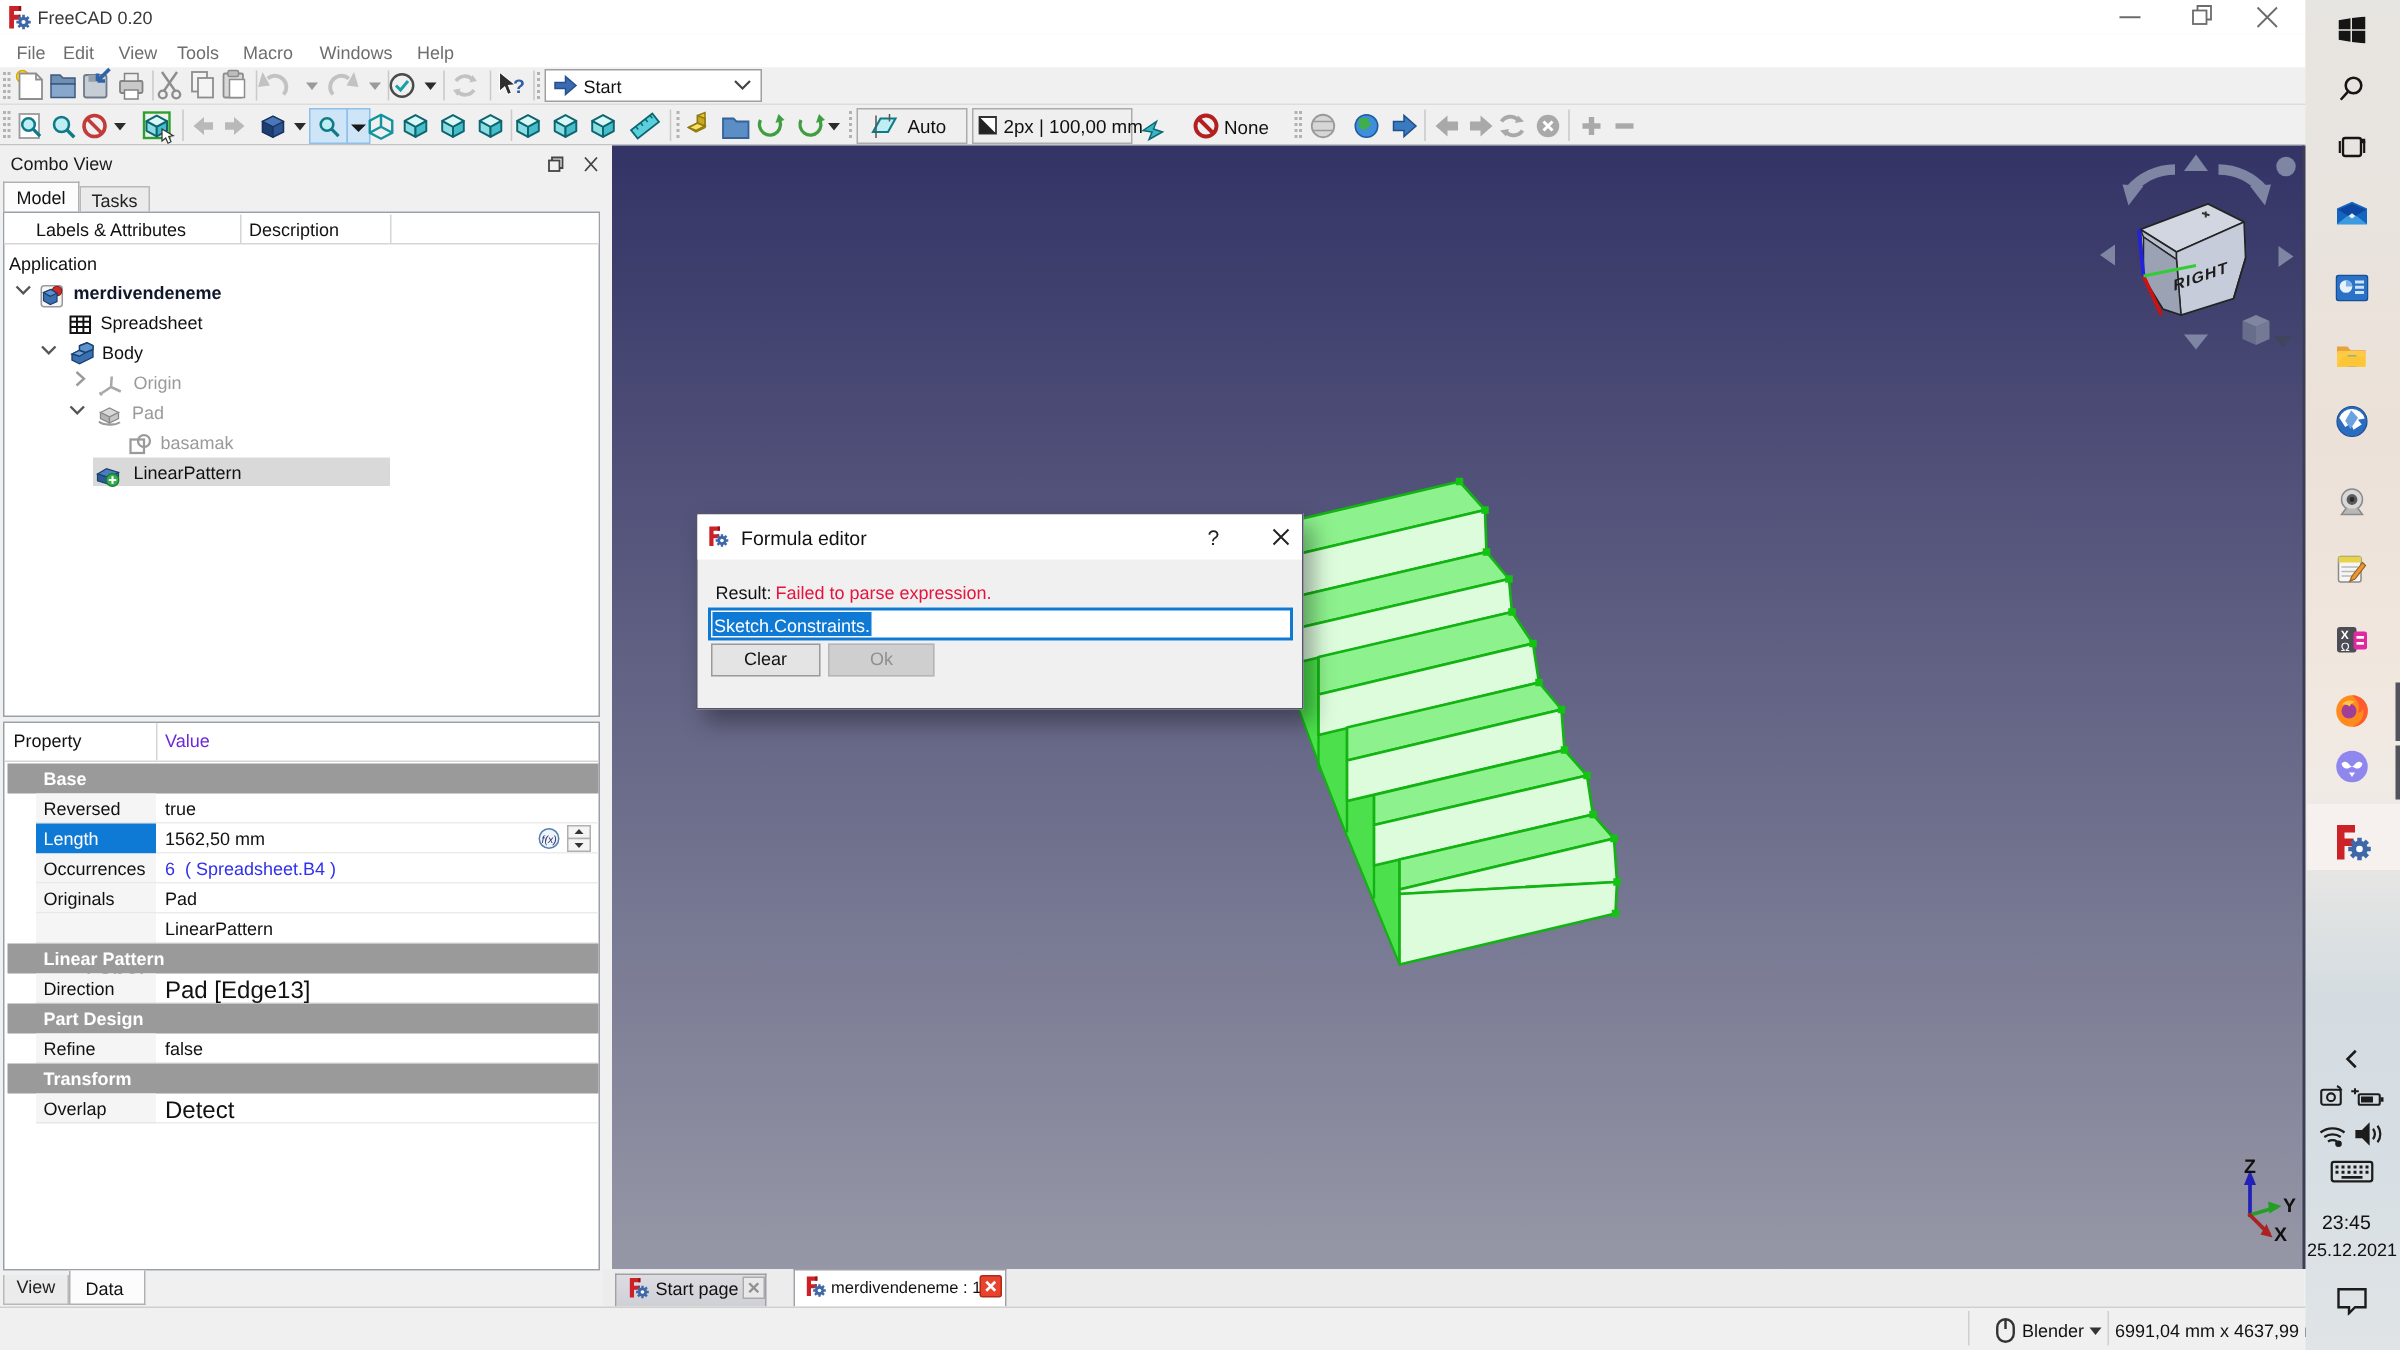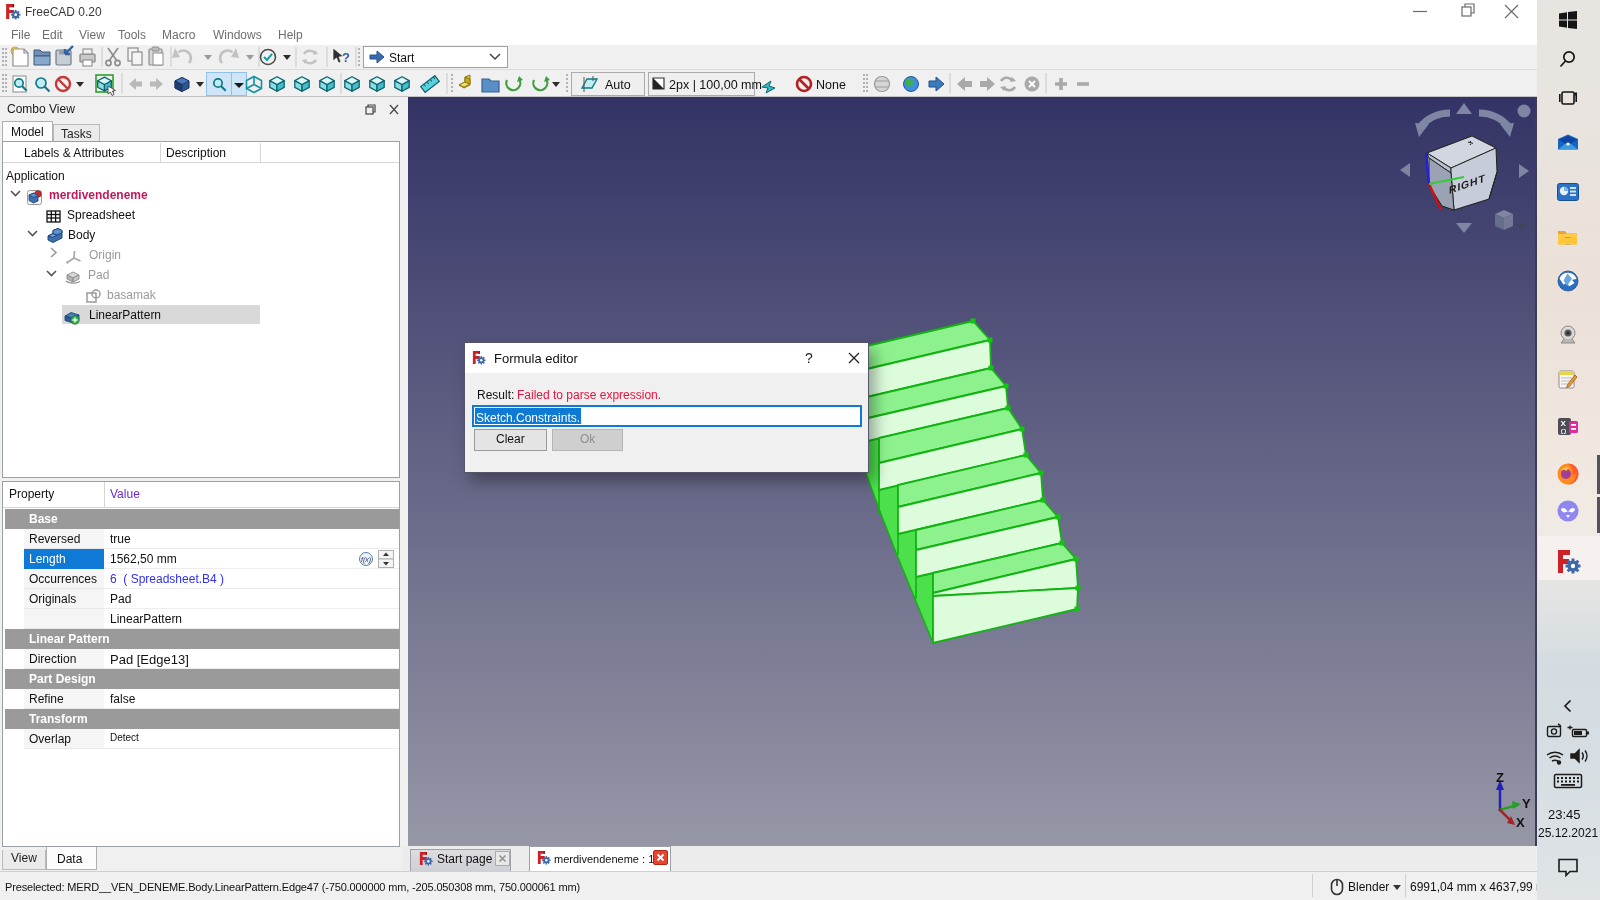--- a/index.html
+++ b/index.html
@@ -240,21 +240,21 @@
 <div class="tx" style="left:11px;top:125px;font-size:12px;color:#111;">Model</div>
 <div class="tx" style="left:61px;top:127px;font-size:12px;color:#222;">Tasks</div>
 <div class="abs" style="left:2px;top:141px;width:398px;height:337px;background:#ffffff;border:1px solid #9aa0a8;"></div>
 <div class="abs" style="left:3px;top:142px;width:396px;height:21px;background:#ffffff;border-bottom:1px solid #d5d5d5;"></div>
 <div class="abs" style="left:160px;top:143px;width:1px;height:19px;background:#d5d5d5;"></div>
 <div class="abs" style="left:260px;top:143px;width:1px;height:19px;background:#d5d5d5;"></div>
 <div class="tx" style="left:24px;top:146px;font-size:12px;color:#111;">Labels &amp; Attributes</div>
 <div class="tx" style="left:166px;top:146px;font-size:12px;color:#111;">Description</div>
 <div class="abs" style="left:62px;top:305px;width:198px;height:19px;background:#d9d9d9;"></div>
 <div class="tx" style="left:6px;top:169px;font-size:12px;font-weight:normal;color:#111;">Application</div>
-<div class="tx" style="left:49px;top:188px;font-size:12px;font-weight:bold;color:#be185d;">merdivendeneme</div>
+<div class="tx" style="left:49px;top:188px;font-size:12px;font-weight:bold;color:#0f172a;">merdivendeneme</div>
 <div class="tx" style="left:67px;top:208px;font-size:12px;font-weight:normal;color:#111;">Spreadsheet</div>
 <div class="tx" style="left:68px;top:228px;font-size:12px;font-weight:normal;color:#111;">Body</div>
 <div class="tx" style="left:89px;top:248px;font-size:12px;font-weight:normal;color:#9a9a9a;">Origin</div>
 <div class="tx" style="left:88px;top:268px;font-size:12px;font-weight:normal;color:#9a9a9a;">Pad</div>
 <div class="tx" style="left:107px;top:288px;font-size:12px;font-weight:normal;color:#9a9a9a;">basamak</div>
 <div class="tx" style="left:89px;top:308px;font-size:12px;font-weight:normal;color:#111;">LinearPattern</div>
 <svg class="abs" style="left:0;top:141px;" width="402px" height="337" viewBox="0 0 402 337">
 <g fill="none" stroke="#555" stroke-width="1.6">
  <path d="M11 50 l4.5 4.5 4.5 -4.5"></path>
  <path d="M28 90 l4.5 4.5 4.5 -4.5"></path>
@@ -335,33 +335,33 @@
 <div class="tx" style="left:110px;top:592px;font-size:12px;color:#111;">Pad</div>
 <div class="abs" style="left:24px;top:609px;width:80px;height:20px;background:#f5f5f5;border-bottom:1px solid #e8e8e8;"></div>
 <div class="tx" style="left:29px;top:644px;font-size:16px;color:#111;margin-left:28px;">Label</div>
 <div class="abs" style="left:104px;top:628px;width:295px;height:1px;background:#ececec;"></div>
 <div class="tx" style="left:110px;top:612px;font-size:12px;color:#111;">LinearPattern</div>
 <div class="abs" style="left:5px;top:629px;width:394px;height:20px;background:#9a9a9a;"></div>
 <div class="tx" style="left:29px;top:632px;font-size:12px;font-weight:bold;color:#ffffff;">Linear Pattern</div>
 <div class="abs" style="left:24px;top:649px;width:80px;height:20px;background:#f5f5f5;border-bottom:1px solid #e8e8e8;"></div>
 <div class="tx" style="left:29px;top:652px;font-size:12px;color:#111;">Direction</div>
 <div class="abs" style="left:104px;top:668px;width:295px;height:1px;background:#ececec;"></div>
-<div class="tx" style="left:110px;top:652px;font-size:13px;color:#111;">Pad [Edge13]</div>
+<div class="tx" style="left:110px;top:652px;font-size:16px;color:#111;">Pad [Edge13]</div>
 <div class="abs" style="left:5px;top:669px;width:394px;height:20px;background:#9a9a9a;"></div>
 <div class="tx" style="left:29px;top:672px;font-size:12px;font-weight:bold;color:#ffffff;">Part Design</div>
 <div class="abs" style="left:24px;top:689px;width:80px;height:20px;background:#f5f5f5;border-bottom:1px solid #e8e8e8;"></div>
 <div class="tx" style="left:29px;top:692px;font-size:12px;color:#111;">Refine</div>
 <div class="abs" style="left:104px;top:708px;width:295px;height:1px;background:#ececec;"></div>
 <div class="tx" style="left:110px;top:692px;font-size:12px;color:#111;">false</div>
 <div class="abs" style="left:5px;top:709px;width:394px;height:20px;background:#9a9a9a;"></div>
 <div class="tx" style="left:29px;top:712px;font-size:12px;font-weight:bold;color:#ffffff;">Transform</div>
 <div class="abs" style="left:24px;top:729px;width:80px;height:20px;background:#f5f5f5;border-bottom:1px solid #e8e8e8;"></div>
 <div class="tx" style="left:29px;top:732px;font-size:12px;color:#111;">Overlap</div>
 <div class="abs" style="left:104px;top:748px;width:295px;height:1px;background:#ececec;"></div>
-<div class="tx" style="left:110px;top:732px;font-size:10px;color:#111;text-align:center;">Detect</div>
+<div class="tx" style="left:110px;top:732px;font-size:16px;color:#111;text-align:center;">Detect</div>
 <svg class="abs" style="left:358px;top:550px;" width="40" height="18" viewBox="0 0 40 18">
 <circle cx="8" cy="9" r="6.5" fill="#eef4fb" stroke="#5580b0" stroke-width="1"></circle>
 <text x="3" y="12" font-size="7" font-style="italic" fill="#336" font-family="Liberation Sans">f(x)</text>
 <rect x="20.5" y="0.5" width="15" height="8.5" fill="#f4f4f4" stroke="#b0b0b0"></rect>
 <rect x="20.5" y="9" width="15" height="8.5" fill="#f4f4f4" stroke="#b0b0b0"></rect>
 <path d="M25 6 l3 -3.4 3 3.4 z" fill="#333"></path>
 <path d="M25 12 l3 3.4 3 -3.4 z" fill="#333"></path>
 </svg>
 <div class="abs" style="left:2px;top:850px;width:44px;height:20px;background:#ebebeb;border:1px solid #b9b9b9;border-top:none;"></div>
 <div class="abs" style="left:46px;top:847px;width:51px;height:23px;background:#fcfcfc;border:1px solid #b0b0b0;border-top:none;"></div>
@@ -481,21 +481,20 @@
         </g>
       </g>
       <circle cx="22" cy="22" r="2.6" fill="#ffffff"></circle>
     </svg>
 <div class="tx" style="left:554px;top:853px;font-size:11px;color:#111;">merdivendeneme : 1</div>
 <div class="abs" style="left:653px;top:850px;width:15px;height:15px;background:#e8432c;border:1px solid #b02a18;border-radius:2px;"></div>
 <svg class="abs" style="left:653px;top:850px;" width="15" height="15" viewBox="0 0 15 15">
       <path d="M4.5 4.5 l6 6 M10.5 4.5 l-6 6" stroke="#ffffff" stroke-width="1.8"></path>
     </svg>
 <div class="abs" style="left:0;top:871px;width:1537px;height:29px;background:#f0f0f0;border-top:1px solid #cfcfcf;"></div>
-<div class="tx" style="left:5px;top:881px;font-size:11px;letter-spacing:-0.15px;color:#111;">Preselected: MERD__VEN_DENEME.Body.LinearPattern.Edge47 (-750.000000 mm, -205.050308 mm, 750.000061 mm)</div>
 <div class="abs" style="left:1312px;top:874px;width:1px;height:23px;background:#cfcfcf;"></div>
 <svg class="abs" style="left:1330px;top:878px;" width="14" height="18" viewBox="0 0 14 18">
       <rect x="1.5" y="1.5" width="11" height="15" rx="5.5" fill="none" stroke="#333" stroke-width="1.6"></rect>
       <line x1="7" y1="2" x2="7" y2="8" stroke="#333" stroke-width="1.6"></line>
     </svg>
 <div class="tx" style="left:1348px;top:880px;font-size:12px;color:#111;">Blender</div>
 <svg class="abs" style="left:1392px;top:884px;" width="10" height="7" viewBox="0 0 10 7">
       <path d="M1 1 h8 l-4 5 z" fill="#333"></path>
     </svg>
 <div class="abs" style="left:1405px;top:874px;width:1px;height:23px;background:#cfcfcf;"></div>

